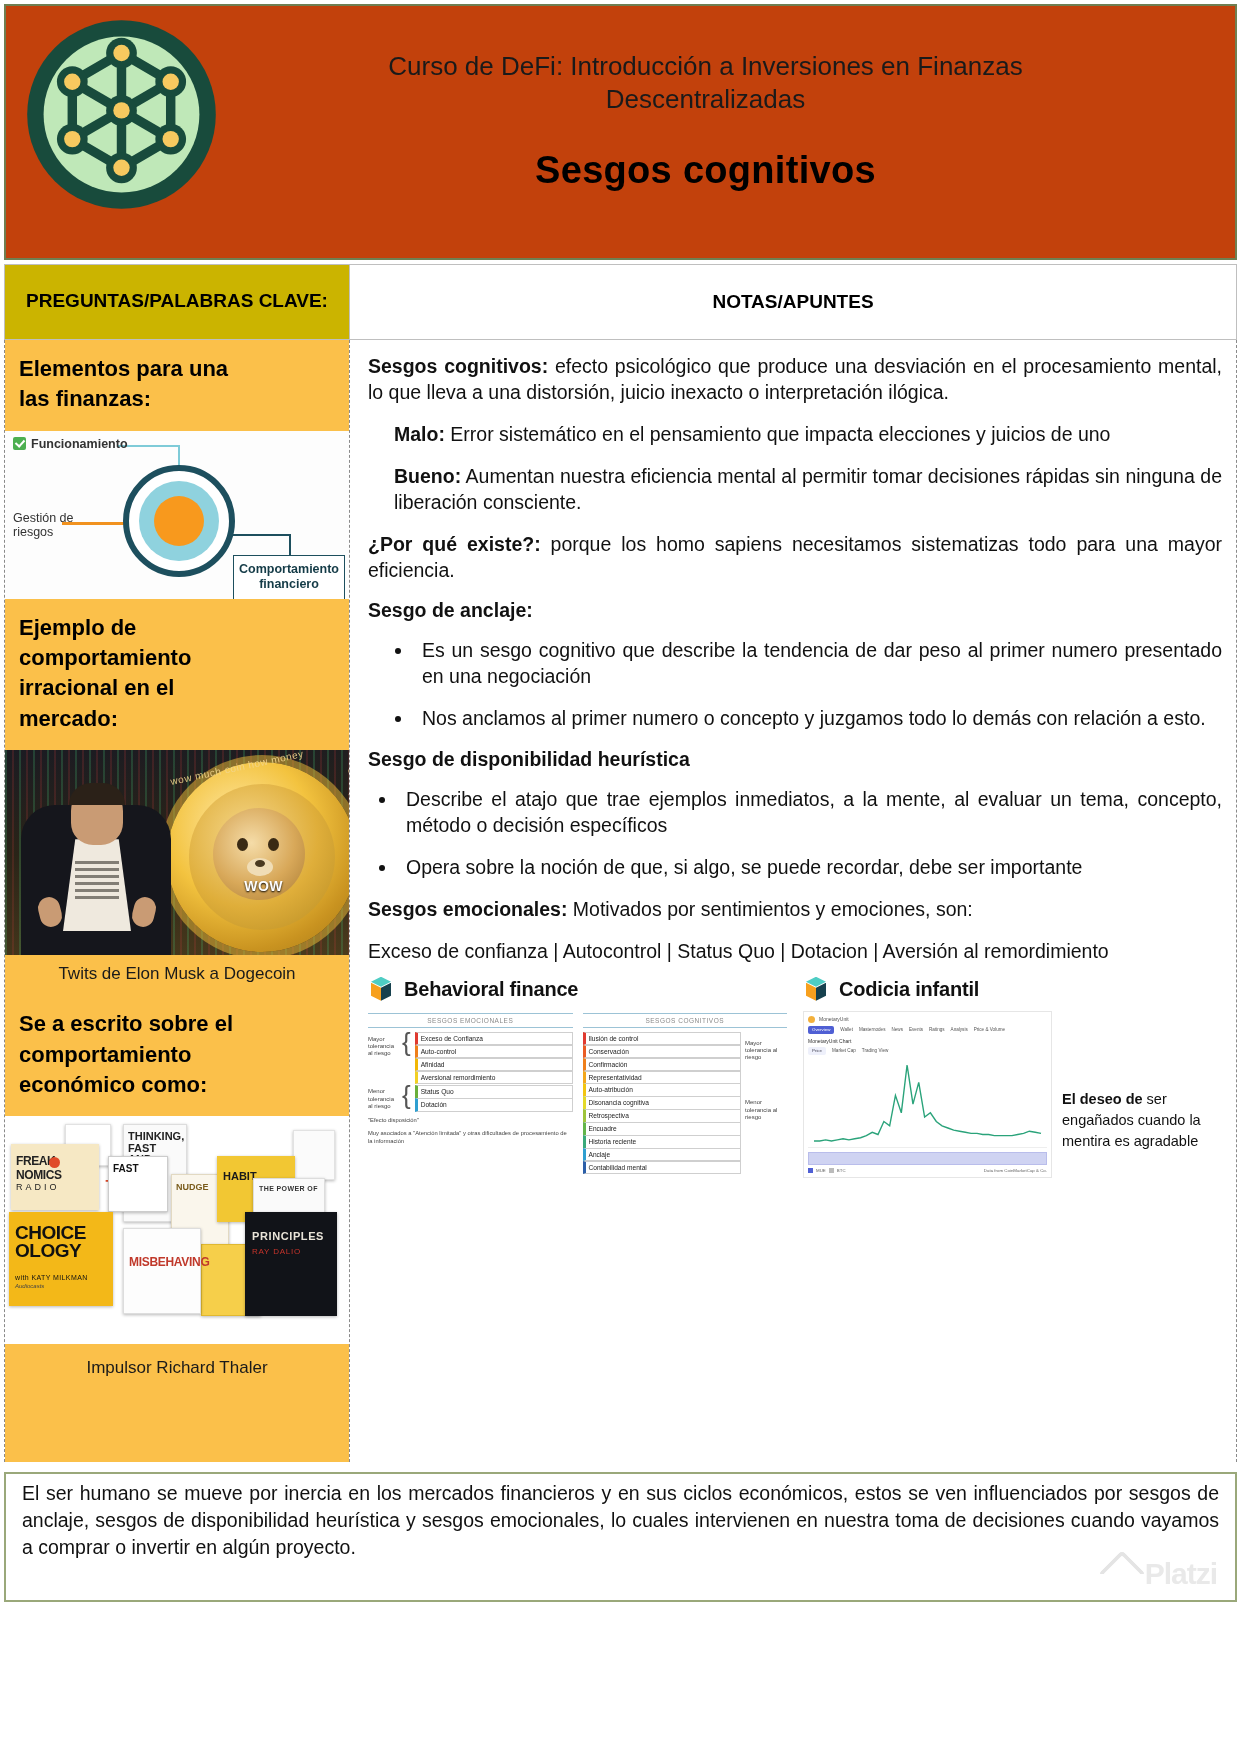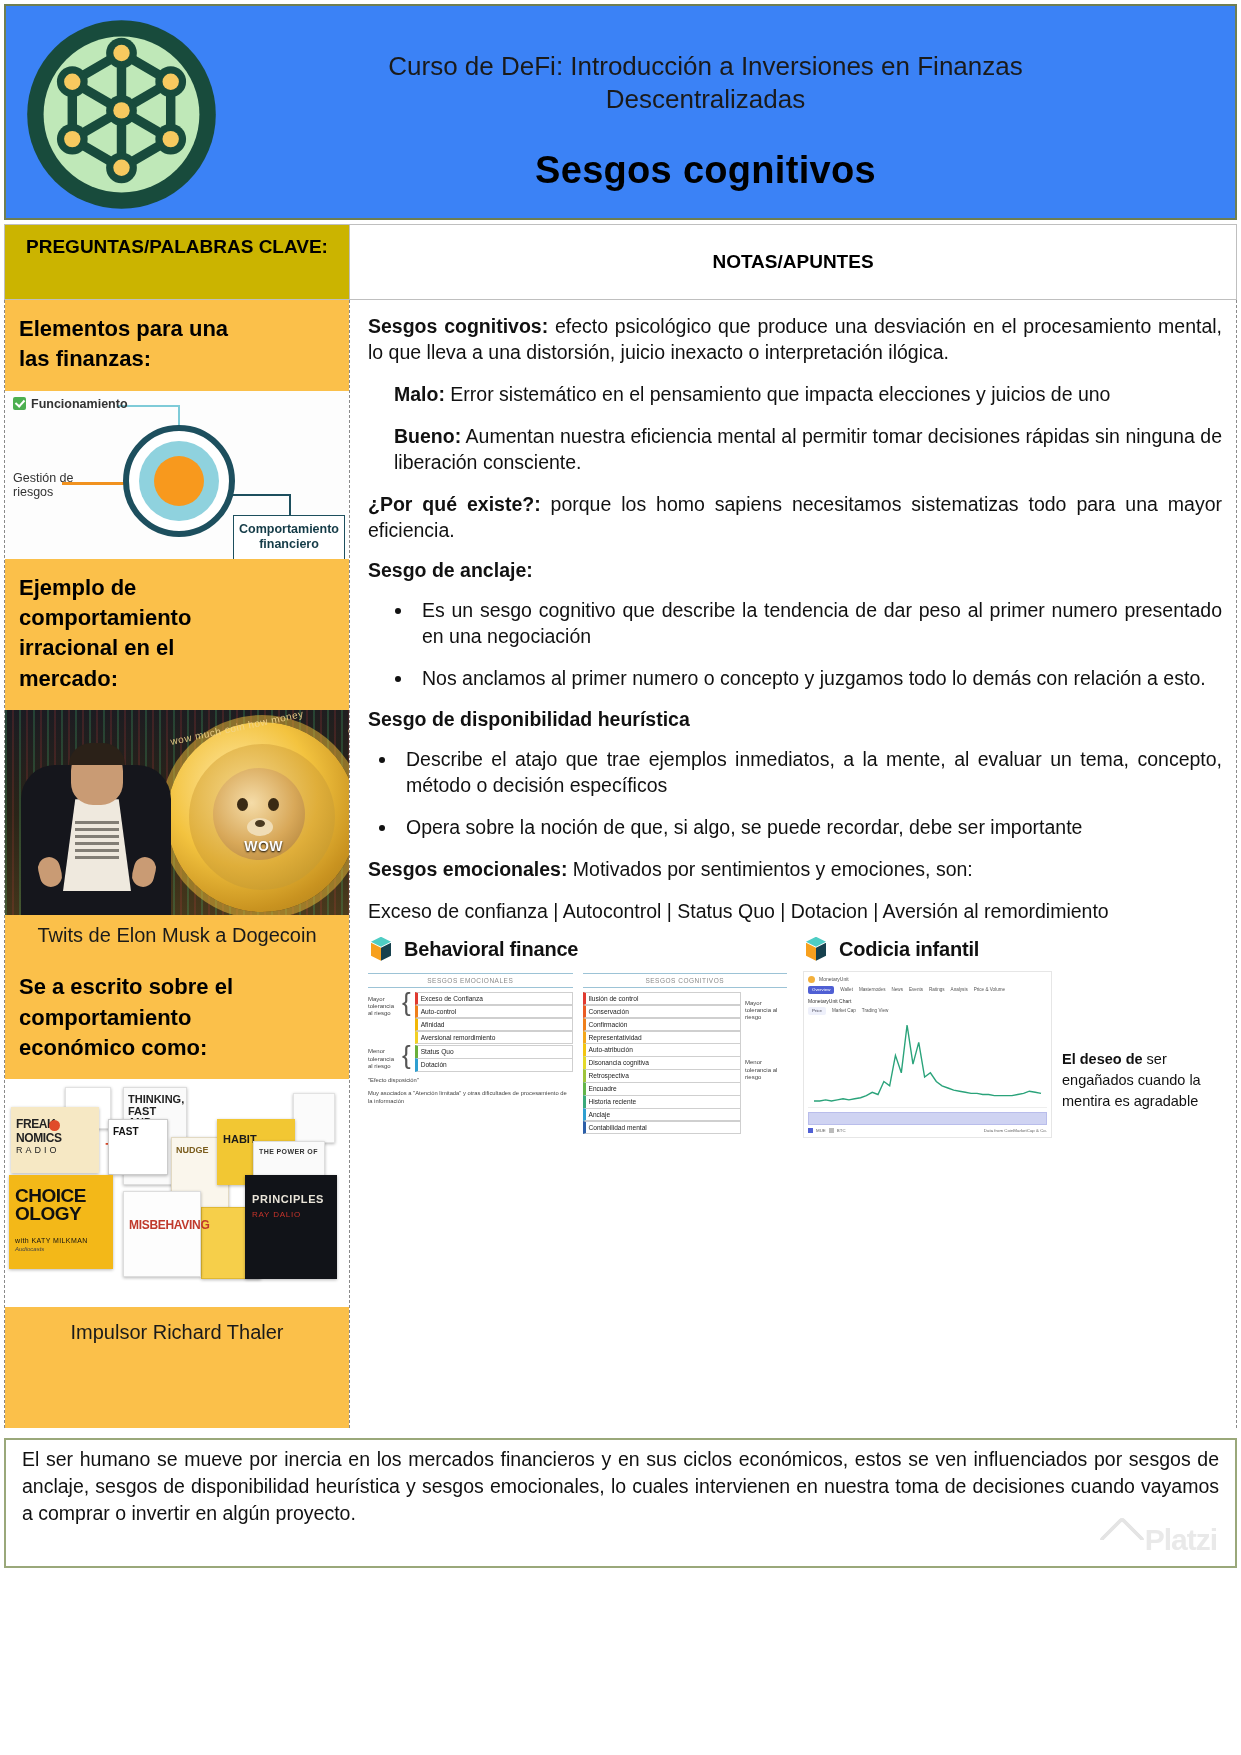--- a/index.html
+++ b/index.html
@@ -8,23 +8,23 @@
     background:#ffffff;
     font-family:"Liberation Sans", sans-serif;
     -webkit-font-smoothing:antialiased;
     overflow:hidden;
   }
   .page{position:relative;width:1241px;height:1755px;box-sizing:border-box;}
 
   
   .header{
     position:relative;
-    height:216px;
+    height:256px;
     margin:4px 4px 0 4px;
-    background:#3b82f6;
+    background:#c2410c;
     border:2px solid #6f7f52;
     box-sizing:border-box;
     display:flex;
     align-items:flex-start;
   }
   .logo-wrap{
     width:230px;flex:0 0 230px;
     display:flex;align-items:center;justify-content:center;
     padding-top:6px;
   }
@@ -43,21 +43,21 @@
 
   
   .colhead{
     display:flex;margin:4px 4px 0 4px;
     border:1px solid #bfbfbf;box-sizing:border-box;
   }
   .colhead .left{
     width:345px;flex:0 0 345px;
     background:#cbb400;
     color:#000;font-weight:bold;font-size:19px;
-    text-align:center;padding:10px 8px;line-height:1.3;
+    text-align:center;padding:24px 8px;line-height:1.3;
     box-sizing:border-box;
     border-right:1px solid #bfbfbf;
   }
   .colhead .right{
     flex:1;background:#ffffff;color:#000;font-weight:bold;font-size:19px;
     text-align:center;padding:26px 8px;box-sizing:border-box;
   }
 
   
   .body-grid{
@@ -86,21 +86,21 @@
     text-align:justify;
     padding:14px 14px 16px 14px;
     box-sizing:border-box;
   }
   .kw-block span{display:block;}
   .img-cell{
     width:100%;box-sizing:border-box;background:#fff;
     position:relative;overflow:hidden;
   }
   .caption{
-    background:#fbc04a;text-align:center;font-size:20px;color:#1a1a1a;
+    background:#fbc04a;text-align:center;font-size:17px;color:#1a1a1a;
     padding:9px 6px 11px 6px;box-sizing:border-box;
   }
   .caption.tall{padding:14px 6px 16px 6px;}
 
   
   .fin-diagram{height:168px;background:#fdfdfd;position:relative;}
   .fd-label{position:absolute;font-size:12.5px;color:#333;}
   .fd-check{
     display:inline-block;width:13px;height:13px;background:#4caf50;
     border-radius:2px;position:relative;vertical-align:-2px;margin-right:5px;

